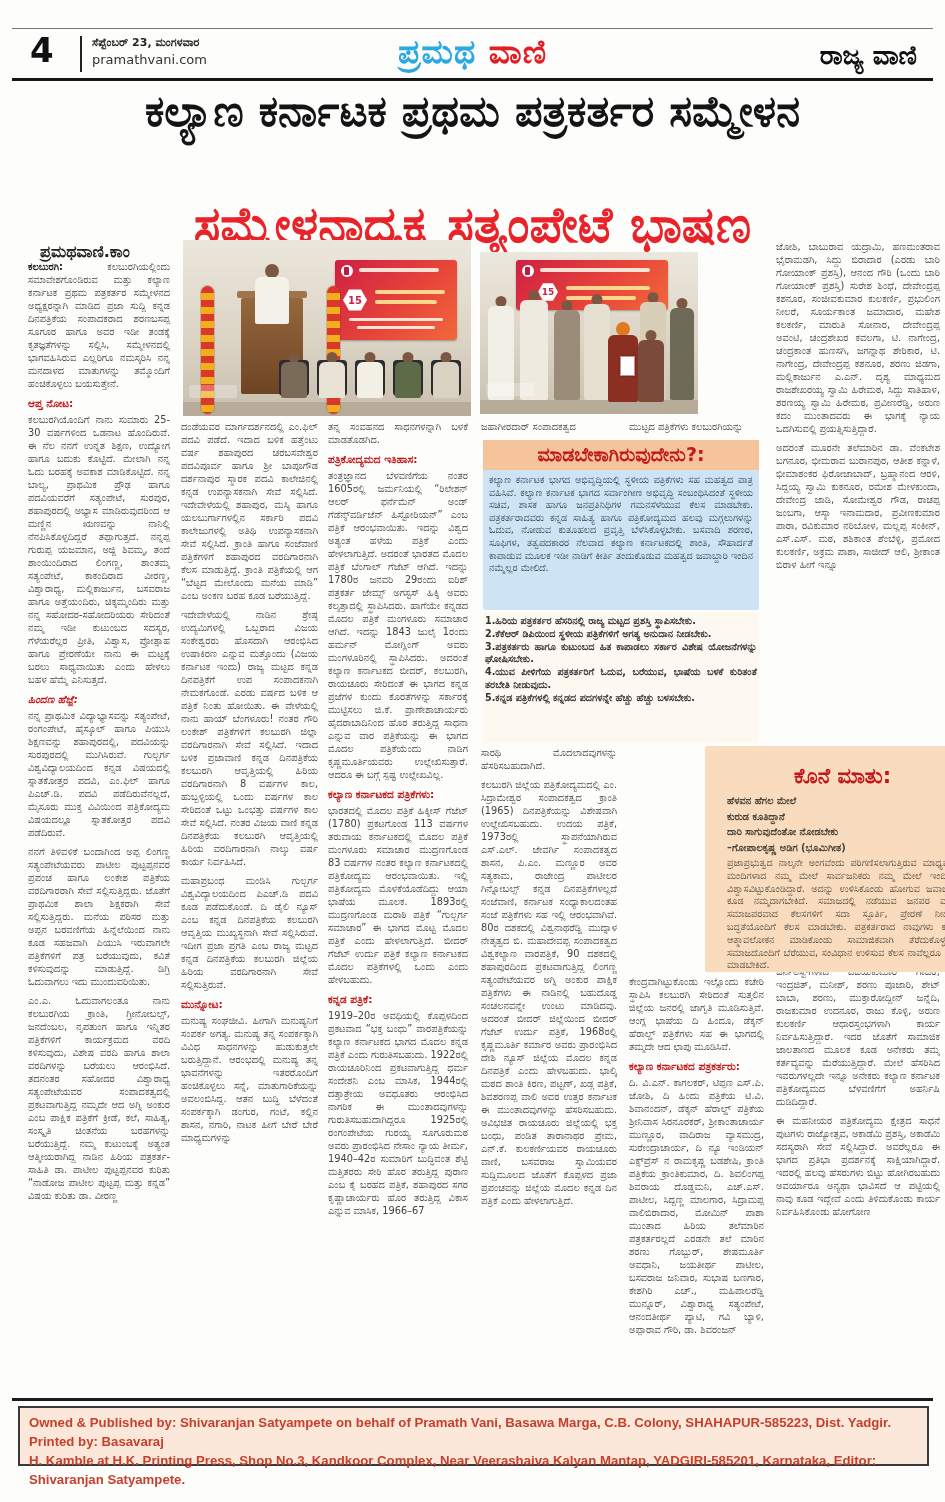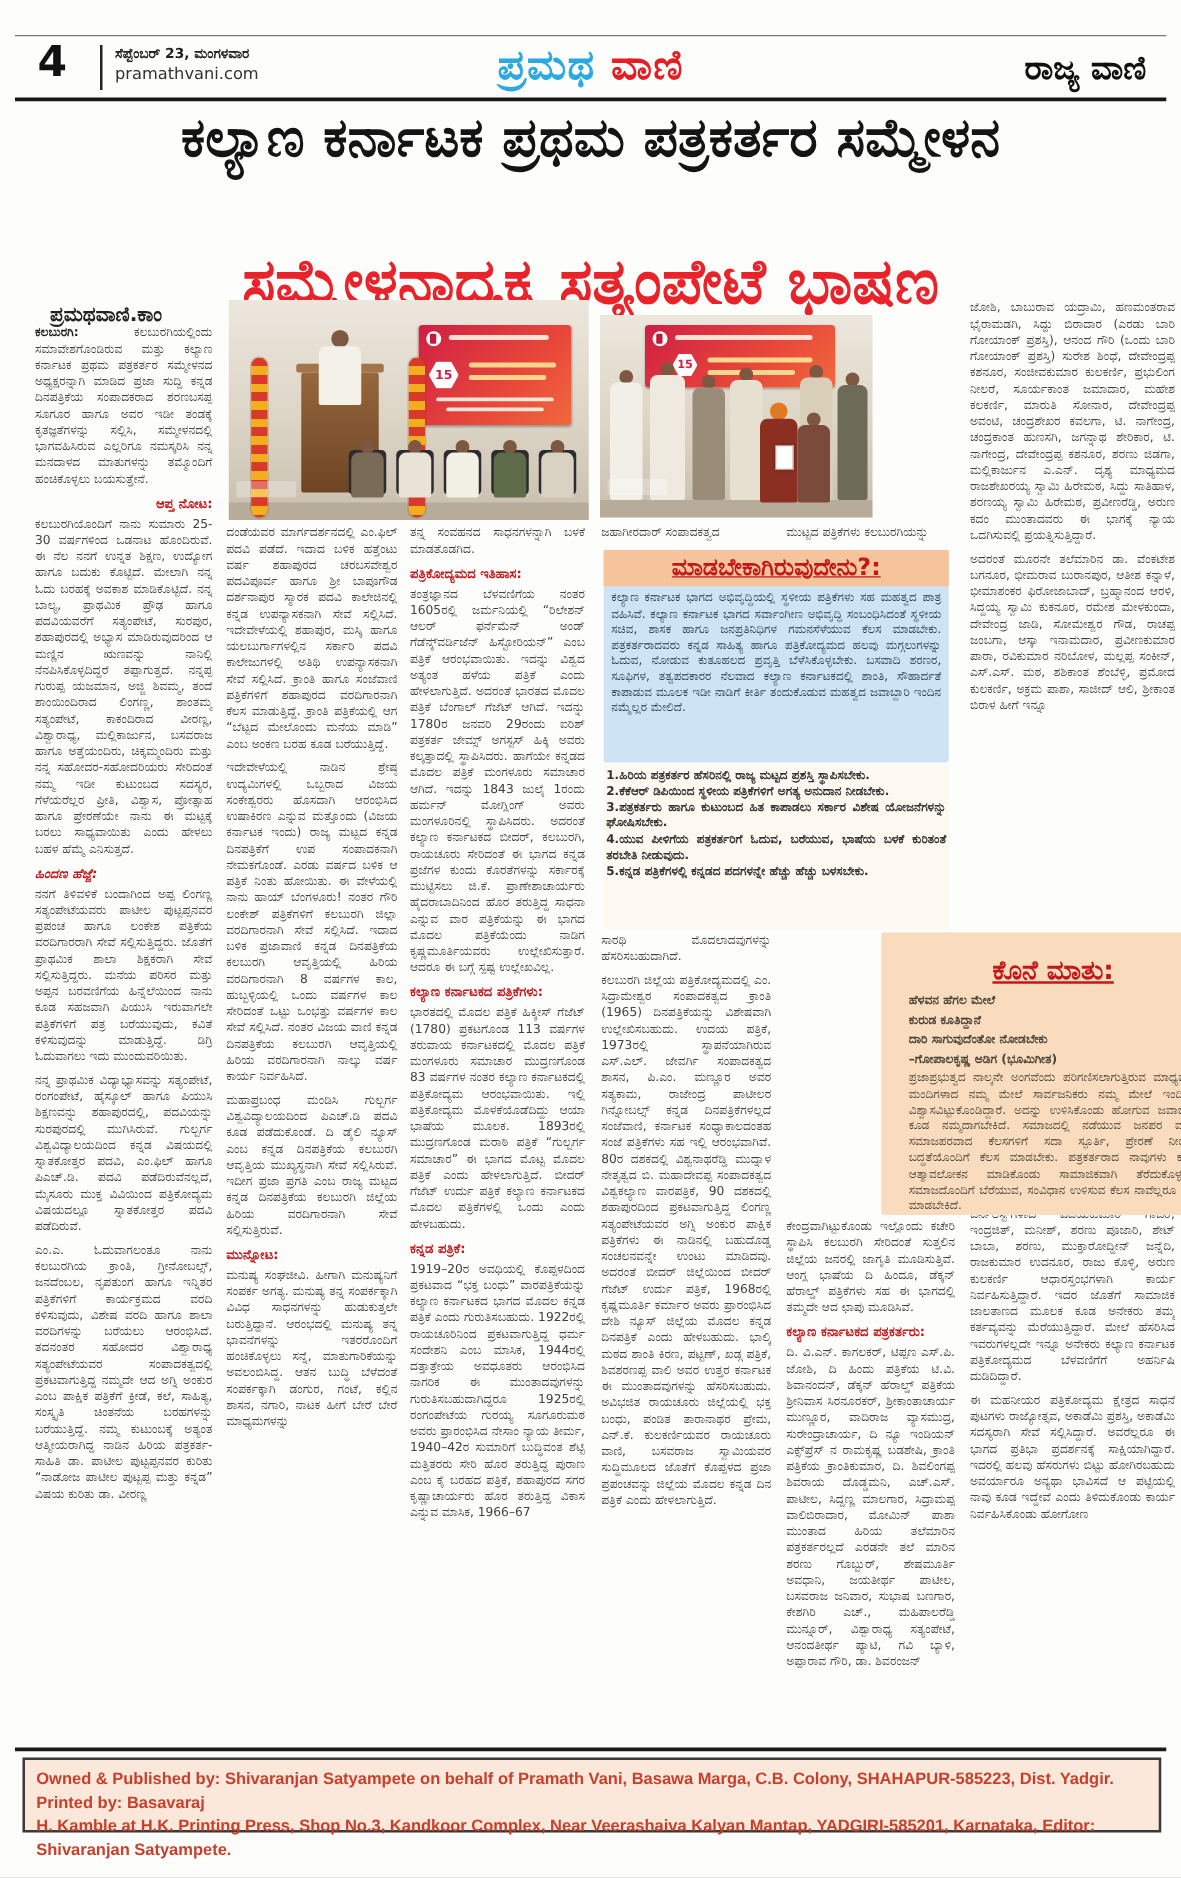--- a/index.html
+++ b/index.html
@@ -29,21 +29,21 @@
   #col2{left:181px;top:420px;width:137px;height:972px;}
   #col3{left:328px;top:420px;width:140px;height:972px;}
   #col4a{left:481px;top:420px;width:136px;height:17px;}
   #col4b{left:481px;top:746px;width:136px;height:646px;}
   #col5a{left:629px;top:420px;width:135px;height:17px;}
   #col5b{left:629px;top:952px;width:135px;height:440px;margin-top:23px;}
   #col6a{left:776px;top:240px;width:164px;height:503px;}
   #col6b{left:776px;top:952px;width:164px;height:440px;}
   
   .fbox{position:absolute;border-radius:2px;}
-  .fbox .fbox-title{text-align:center;font-weight:bold;padding:3px 0 4px 0;text-decoration:underline;}
+  .fbox .fbox-title{text-align:center;font-weight:bold;padding:3px 0 4px 0;}
   #box1{left:483px;top:440px;width:276px;height:170px;}
   #box1 .fbox-title{font-size:19px;}
   #box1 .fbox-body{font-size:9.6px;line-height:12.6px;text-align:justify;padding:4px 6px;color:#273a52;}
   #box2{left:483px;top:612px;width:276px;height:131px;}
   #box2 .fbox-title{font-size:21px;}
   #box2 ol{margin:3px 0 0 0;padding:0 2px;list-style:none;}
   #box2 li{font-size:9.6px;line-height:12.8px;font-weight:bold;color:#333;text-align:justify;}
   #box3{left:661px;top:746px;width:251px;height:202px;padding:12px;margin-left:44px;}
   #box3 .fbox-title{font-size:21px;padding-top:6px;}
   #box3 .verse{font-size:9.8px;line-height:13.5px;font-weight:bold;color:#4a4338;padding:2px 10px 0 10px;}
@@ -89,25 +89,25 @@
   </div>
   <div class="masthead-right">ರಾಜ್ಯ ವಾಣಿ</div>
   <div class="hdr-rule"></div>
 
   <div class="headline1">ಕಲ್ಯಾಣ ಕರ್ನಾಟಕ ಪ್ರಥಮ ಪತ್ರಕರ್ತರ ಸಮ್ಮೇಳನ</div>
   <div class="headline2" id="headline2" style="color: rgb(232, 35, 42); margin-top: 44px;">ಸಮ್ಮೇಳನಾಧ್ಯಕ್ಷ ಸತ್ಯಂಪೇಟೆ ಭಾಷಣ</div>
 
   <div class="byline">ಪ್ರಮಥವಾಣಿ.ಕಾಂ</div>
   <div class="col" id="col1">
       <p class="bodyp"><b>ಕಲಬುರಗಿ: </b>ಕಲಬುರಗಿಯಲ್ಲಿಂದು ಸಮಾವೇಶಗೊಂಡಿರುವ ಮತ್ತು ಕಲ್ಯಾಣ ಕರ್ನಾಟಕ ಪ್ರಥಮ ಪತ್ರಕರ್ತರ ಸಮ್ಮೇಳನದ ಅಧ್ಯಕ್ಷರನ್ನಾಗಿ ಮಾಡಿದ ಪ್ರಜಾ ಸುದ್ದಿ ಕನ್ನಡ ದಿನಪತ್ರಿಕೆಯ ಸಂಪಾದಕರಾದ ಶರಣಬಸಪ್ಪ ಸೂಗೂರ ಹಾಗೂ ಅವರ ಇಡೀ ತಂಡಕ್ಕೆ ಕೃತಜ್ಞತೆಗಳನ್ನು ಸಲ್ಲಿಸಿ, ಸಮ್ಮೇಳನದಲ್ಲಿ ಭಾಗವಹಿಸಿರುವ ಎಲ್ಲರಿಗೂ ನಮಸ್ಕರಿಸಿ ನನ್ನ ಮನದಾಳದ ಮಾತುಗಳನ್ನು ತಮ್ಮೊಂದಿಗೆ ಹಂಚಿಕೊಳ್ಳಲು ಬಯಸುತ್ತೇನೆ.</p>
-      <div class="subhead" style="color: rgb(194, 24, 27); text-align: right;">ಆಪ್ತ ನೋಟ:</div>
+      <div class="subhead" style="color: rgb(194, 24, 27);">ಆಪ್ತ ನೋಟ:</div>
       <p class="bodyp">ಕಲಬುರಗಿಯೊಂದಿಗೆ ನಾನು ಸುಮಾರು 25-30 ವರ್ಷಗಳಿಂದ ಒಡನಾಟ ಹೊಂದಿರುವೆ. ಈ ನೆಲ ನನಗೆ ಉನ್ನತ ಶಿಕ್ಷಣ, ಉದ್ಯೋಗ ಹಾಗೂ ಬದುಕು ಕೊಟ್ಟಿದೆ. ಮೇಲಾಗಿ ನನ್ನ ಓದು ಬರಹಕ್ಕೆ ಅವಕಾಶ ಮಾಡಿಕೊಟ್ಟಿದೆ. ನನ್ನ ಬಾಲ್ಯ, ಪ್ರಾಥಮಿಕ ಪ್ರೌಢ ಹಾಗೂ ಪದವಿಯವರೆಗೆ ಸತ್ಯಂಪೇಟೆ, ಸುರಪುರ, ಶಹಾಪುರದಲ್ಲಿ ಅಭ್ಯಾಸ ಮಾಡಿರುವುದರಿಂದ ಆ ಮಣ್ಣಿನ ಋಣವನ್ನು ನಾನಿಲ್ಲಿ ನೆನಪಿಸಿಕೊಳ್ಳದಿದ್ದರೆ ತಪ್ಪಾಗುತ್ತದೆ. ನನ್ನಪ್ಪ ಗುರುಪ್ಪ ಯಜಮಾನ, ಅಜ್ಜಿ ಶಿವಮ್ಮ, ತಂದೆ ಶಾಂಯಿಂದಿರಾದ ಲಿಂಗಣ್ಣ, ಶಾಂತಮ್ಮ ಸತ್ಯಂಪೇಟೆ, ಕಾಕಂದಿರಾದ ವೀರಣ್ಣ, ವಿಶ್ವಾರಾಧ್ಯ, ಮಲ್ಲಿಕಾರ್ಜುನ, ಬಸವರಾಜ ಹಾಗೂ ಅತ್ತೆಯಂದಿರು, ಚಿಕ್ಕಮ್ಮಂದಿರು ಮತ್ತು ನನ್ನ ಸಹೋದರ-ಸಹೋದರಿಯರು ಸೇರಿದಂತೆ ನಮ್ಮ ಇಡೀ ಕುಟುಂಬದ ಸದಸ್ಯರ, ಗೆಳೆಯರೆಲ್ಲರ ಪ್ರೀತಿ, ವಿಶ್ವಾಸ, ಪ್ರೋತ್ಸಾಹ ಹಾಗೂ ಪ್ರೇರಣೆಯೇ ನಾನು ಈ ಮಟ್ಟಕ್ಕೆ ಬರಲು ಸಾಧ್ಯವಾಯಿತು ಎಂದು ಹೇಳಲು ಬಹಳ ಹೆಮ್ಮೆ ಎನಿಸುತ್ತದೆ.</p>
       <div class="subhead" style="color: rgb(194, 24, 27); font-style: italic;">ಹಿಂದಣ ಹೆಜ್ಜೆ:</div>
+      <p class="bodyp">ನನ್ನ ಪ್ರಾಥಮಿಕ ವಿದ್ಯಾಭ್ಯಾಸವನ್ನು ಸತ್ಯಂಪೇಟೆ, ರಂಗಂಪೇಟೆ, ಹೈಸ್ಕೂಲ್ ಹಾಗೂ ಪಿಯುಸಿ ಶಿಕ್ಷಣವನ್ನು ಶಹಾಪುರದಲ್ಲಿ, ಪದವಿಯನ್ನು ಸುರಪುರದಲ್ಲಿ ಮುಗಿಸಿರುವೆ. ಗುಲ್ಬರ್ಗ ವಿಶ್ವವಿದ್ಯಾಲಯದಿಂದ ಕನ್ನಡ ವಿಷಯದಲ್ಲಿ ಸ್ನಾತಕೋತ್ತರ ಪದವಿ, ಎಂ.ಫಿಲ್ ಹಾಗೂ ಪಿಎಚ್.ಡಿ. ಪದವಿ ಪಡೆದಿರುವೆನಲ್ಲದೆ, ಮೈಸೂರು ಮುಕ್ತ ವಿವಿಯಿಂದ ಪತ್ರಿಕೋದ್ಯಮ ವಿಷಯದಲ್ಲೂ ಸ್ನಾತಕೋತ್ತರ ಪದವಿ ಪಡೆದಿರುವೆ.</p>
       <p class="bodyp">ನನಗೆ ತಿಳಿವಳಿಕೆ ಬಂದಾಗಿಂದ ಅಪ್ಪ ಲಿಂಗಣ್ಣ ಸತ್ಯಂಪೇಟೆಯವರು ಪಾಟೀಲ ಪುಟ್ಟಪ್ಪನವರ ಪ್ರಪಂಚ ಹಾಗೂ ಲಂಕೇಶ ಪತ್ರಿಕೆಯ ವರದಿಗಾರರಾಗಿ ಸೇವೆ ಸಲ್ಲಿಸುತ್ತಿದ್ದರು. ಜೊತೆಗೆ ಪ್ರಾಥಮಿಕ ಶಾಲಾ ಶಿಕ್ಷಕರಾಗಿ ಸೇವೆ ಸಲ್ಲಿಸುತ್ತಿದ್ದರು. ಮನೆಯ ಪರಿಸರ ಮತ್ತು ಅಪ್ಪನ ಬರವಣಿಗೆಯ ಹಿನ್ನೆಲೆಯಿಂದ ನಾನು ಕೂಡ ಸಹಜವಾಗಿ ಪಿಯುಸಿ ಇರುವಾಗಲೇ ಪತ್ರಿಕೆಗಳಿಗೆ ಪತ್ರ ಬರೆಯುವುದು, ಕವಿತೆ ಕಳಿಸುವುದನ್ನು ಮಾಡುತ್ತಿದ್ದೆ. ಡಿಗ್ರಿ ಓದುವಾಗಲು ಇದು ಮುಂದುವರಿಯಿತು.</p>
-      <p class="bodyp">ನನ್ನ ಪ್ರಾಥಮಿಕ ವಿದ್ಯಾಭ್ಯಾಸವನ್ನು ಸತ್ಯಂಪೇಟೆ, ರಂಗಂಪೇಟೆ, ಹೈಸ್ಕೂಲ್ ಹಾಗೂ ಪಿಯುಸಿ ಶಿಕ್ಷಣವನ್ನು ಶಹಾಪುರದಲ್ಲಿ, ಪದವಿಯನ್ನು ಸುರಪುರದಲ್ಲಿ ಮುಗಿಸಿರುವೆ. ಗುಲ್ಬರ್ಗ ವಿಶ್ವವಿದ್ಯಾಲಯದಿಂದ ಕನ್ನಡ ವಿಷಯದಲ್ಲಿ ಸ್ನಾತಕೋತ್ತರ ಪದವಿ, ಎಂ.ಫಿಲ್ ಹಾಗೂ ಪಿಎಚ್.ಡಿ. ಪದವಿ ಪಡೆದಿರುವೆನಲ್ಲದೆ, ಮೈಸೂರು ಮುಕ್ತ ವಿವಿಯಿಂದ ಪತ್ರಿಕೋದ್ಯಮ ವಿಷಯದಲ್ಲೂ ಸ್ನಾತಕೋತ್ತರ ಪದವಿ ಪಡೆದಿರುವೆ.</p>
       <p class="bodyp">ಎಂ.ಎ. ಓದುವಾಗಲಂತೂ ನಾನು ಕಲಬುರಗಿಯ ಕ್ರಾಂತಿ, ಗ್ರೀನೋಬಲ್ಸ್, ಜನದೆಂಬಲ, ನೃಪತುಂಗ ಹಾಗೂ ಇನ್ನಿತರ ಪತ್ರಿಕೆಗಳಿಗೆ ಕಾರ್ಯಕ್ರಮದ ವರದಿ ಕಳಿಸುವುದು, ವಿಶೇಷ ವರದಿ ಹಾಗೂ ಶಾಲಾ ವರದಿಗಳನ್ನು ಬರೆಯಲು ಆರಂಭಿಸಿದೆ. ತದನಂತರ ಸಹೋದರ ವಿಶ್ವಾರಾಧ್ಯ ಸತ್ಯಂಪೇಟೆಯವರ ಸಂಪಾದಕತ್ವದಲ್ಲಿ ಪ್ರಕಟವಾಗುತ್ತಿದ್ದ ನಮ್ಮದೇ ಆದ ಅಗ್ನಿ ಅಂಕುರ ಎಂಬ ಪಾಕ್ಷಿಕ ಪತ್ರಿಕೆಗೆ ಕ್ರೀಡೆ, ಕಲೆ, ಸಾಹಿತ್ಯ, ಸಂಸ್ಕೃತಿ ಚಿಂತನೆಯ ಬರಹಗಳನ್ನು ಬರೆಯುತ್ತಿದ್ದೆ. ನಮ್ಮ ಕುಟುಂಬಕ್ಕೆ ಅತ್ಯಂತ ಆತ್ಮೀಯರಾಗಿದ್ದ ನಾಡಿನ ಹಿರಿಯ ಪತ್ರಕರ್ತ-ಸಾಹಿತಿ ಡಾ. ಪಾಟೀಲ ಪುಟ್ಟಪ್ಪನವರ ಕುರಿತು “ನಾಡೋಜ ಪಾಟೀಲ ಪುಟ್ಟಪ್ಪ ಮತ್ತು ಕನ್ನಡ” ವಿಷಯ ಕುರಿತು ಡಾ. ವೀರಣ್ಣ</p>
     </div>
   <div class="col" id="col2">
       <p class="bodyp">ದಂಡೆಯವರ ಮಾರ್ಗದರ್ಶನದಲ್ಲಿ ಎಂ.ಫಿಲ್ ಪದವಿ ಪಡೆದೆ. ಇದಾದ ಬಳಿಕ ಹತ್ತೆಂಟು ವರ್ಷ ಶಹಾಪುರದ ಚರಬಸವೇಶ್ವರ ಪದವಿಪೂರ್ವ ಹಾಗೂ ಶ್ರೀ ಬಾಪೂಗೌಡ ದರ್ಶನಾಪುರ ಸ್ಮಾರಕ ಪದವಿ ಕಾಲೇಜಿನಲ್ಲಿ ಕನ್ನಡ ಉಪನ್ಯಾಸಕನಾಗಿ ಸೇವೆ ಸಲ್ಲಿಸಿದೆ. ಇದೇವೇಳೆಯಲ್ಲಿ ಶಹಾಪುರ, ಮಸ್ಕಿ ಹಾಗೂ ಯಲಬುರ್ಗಾಗಳಲ್ಲಿನ ಸರ್ಕಾರಿ ಪದವಿ ಕಾಲೇಜುಗಳಲ್ಲಿ ಅತಿಥಿ ಉಪನ್ಯಾಸಕನಾಗಿ ಸೇವೆ ಸಲ್ಲಿಸಿದೆ. ಕ್ರಾಂತಿ ಹಾಗೂ ಸಂಜೆವಾಣಿ ಪತ್ರಿಕೆಗಳಿಗೆ ಶಹಾಪುರದ ವರದಿಗಾರನಾಗಿ ಕೆಲಸ ಮಾಡುತ್ತಿದ್ದೆ. ಕ್ರಾಂತಿ ಪತ್ರಿಕೆಯಲ್ಲಿ ಆಗ “ಬೆಟ್ಟದ ಮೇಲೊಂದು ಮನೆಯ ಮಾಡಿ” ಎಂಬ ಅಂಕಣ ಬರಹ ಕೂಡ ಬರೆಯುತ್ತಿದ್ದೆ.</p>
       <p class="bodyp">ಇದೇವೇಳೆಯಲ್ಲಿ ನಾಡಿನ ಶ್ರೇಷ್ಠ ಉದ್ಯಮಿಗಳಲ್ಲಿ ಒಬ್ಬರಾದ ವಿಜಯ ಸಂಕೇಶ್ವರರು ಹೊಸದಾಗಿ ಆರಂಭಿಸಿದ ಉಷಾಕಿರಣ ಎನ್ನುವ ಮತ್ತೊಂದು (ವಿಜಯ ಕರ್ನಾಟಕ ಇಂದು) ರಾಜ್ಯ ಮಟ್ಟದ ಕನ್ನಡ ದಿನಪತ್ರಿಕೆಗೆ ಉಪ ಸಂಪಾದಕನಾಗಿ ನೇಮಕಗೊಂಡೆ. ಎರಡು ವರ್ಷದ ಬಳಿಕ ಆ ಪತ್ರಿಕೆ ನಿಂತು ಹೋಯಿತು. ಈ ವೇಳೆಯಲ್ಲಿ ನಾನು ಹಾಯ್ ಬೆಂಗಳೂರು! ನಂತರ ಗೌರಿ ಲಂಕೇಶ್ ಪತ್ರಿಕೆಗಳಿಗೆ ಕಲಬುರಗಿ ಜಿಲ್ಲಾ ವರದಿಗಾರನಾಗಿ ಸೇವೆ ಸಲ್ಲಿಸಿದೆ. ಇದಾದ ಬಳಿಕ ಪ್ರಜಾವಾಣಿ ಕನ್ನಡ ದಿನಪತ್ರಿಕೆಯ ಕಲಬುರಗಿ ಆವೃತ್ತಿಯಲ್ಲಿ ಹಿರಿಯ ವರದಿಗಾರನಾಗಿ 8 ವರ್ಷಗಳ ಕಾಲ, ಹುಬ್ಬಳ್ಳಿಯಲ್ಲಿ ಒಂದು ವರ್ಷಗಳ ಕಾಲ ಸೇರಿದಂತೆ ಒಟ್ಟು ಒಂಭತ್ತು ವರ್ಷಗಳ ಕಾಲ ಸೇವೆ ಸಲ್ಲಿಸಿದೆ. ನಂತರ ವಿಜಯ ವಾಣಿ ಕನ್ನಡ ದಿನಪತ್ರಿಕೆಯ ಕಲಬುರಗಿ ಆವೃತ್ತಿಯಲ್ಲಿ ಹಿರಿಯ ವರದಿಗಾರನಾಗಿ ನಾಲ್ಕು ವರ್ಷ ಕಾರ್ಯ ನಿರ್ವಹಿಸಿದೆ.</p>
       <p class="bodyp">ಮಹಾಪ್ರಬಂಧ ಮಂಡಿಸಿ ಗುಲ್ಬರ್ಗ ವಿಶ್ವವಿದ್ಯಾಲಯದಿಂದ ಪಿಎಚ್.ಡಿ ಪದವಿ ಕೂಡ ಪಡೆದುಕೊಂಡೆ. ದಿ ಡೈಲಿ ನ್ಯೂಸ್ ಎಂಬ ಕನ್ನಡ ದಿನಪತ್ರಿಕೆಯ ಕಲಬುರಗಿ ಆವೃತ್ತಿಯ ಮುಖ್ಯಸ್ಥನಾಗಿ ಸೇವೆ ಸಲ್ಲಿಸಿರುವೆ. ಇದೀಗ ಪ್ರಜಾ ಪ್ರಗತಿ ಎಂಬ ರಾಜ್ಯ ಮಟ್ಟದ ಕನ್ನಡ ದಿನಪತ್ರಿಕೆಯ ಕಲಬುರಗಿ ಜಿಲ್ಲೆಯ ಹಿರಿಯ ವರದಿಗಾರನಾಗಿ ಸೇವೆ ಸಲ್ಲಿಸುತ್ತಿರುವೆ.</p>
       <div class="subhead" style="color: rgb(194, 24, 27);">ಮುನ್ನೋಟ:</div>
       <p class="bodyp">ಮನುಷ್ಯ ಸಂಘಜೀವಿ. ಹೀಗಾಗಿ ಮನುಷ್ಯನಿಗೆ ಸಂಪರ್ಕ ಅಗತ್ಯ. ಮನುಷ್ಯ ತನ್ನ ಸಂಪರ್ಕಕ್ಕಾಗಿ ವಿವಿಧ ಸಾಧನಗಳನ್ನು ಹುಡುಕುತ್ತಲೇ ಬರುತ್ತಿದ್ದಾನೆ. ಆರಂಭದಲ್ಲಿ ಮನುಷ್ಯ ತನ್ನ ಭಾವನೆಗಳನ್ನು ಇತರರೊಂದಿಗೆ ಹಂಚಿಕೊಳ್ಳಲು ಸನ್ನೆ, ಮಾತುಗಾರಿಕೆಯನ್ನು ಅವಲಂಬಿಸಿದ್ದ. ಆತನ ಬುದ್ಧಿ ಬೆಳೆದಂತೆ ಸಂಪರ್ಕಕ್ಕಾಗಿ ಡಂಗುರ, ಗಂಟೆ, ಕಲ್ಲಿನ ಶಾಸನ, ನಗಾರಿ, ನಾಟಕ ಹೀಗೆ ಬೇರೆ ಬೇರೆ ಮಾಧ್ಯಮಗಳನ್ನು</p>
     </div>
   <div class="col" id="col3">

